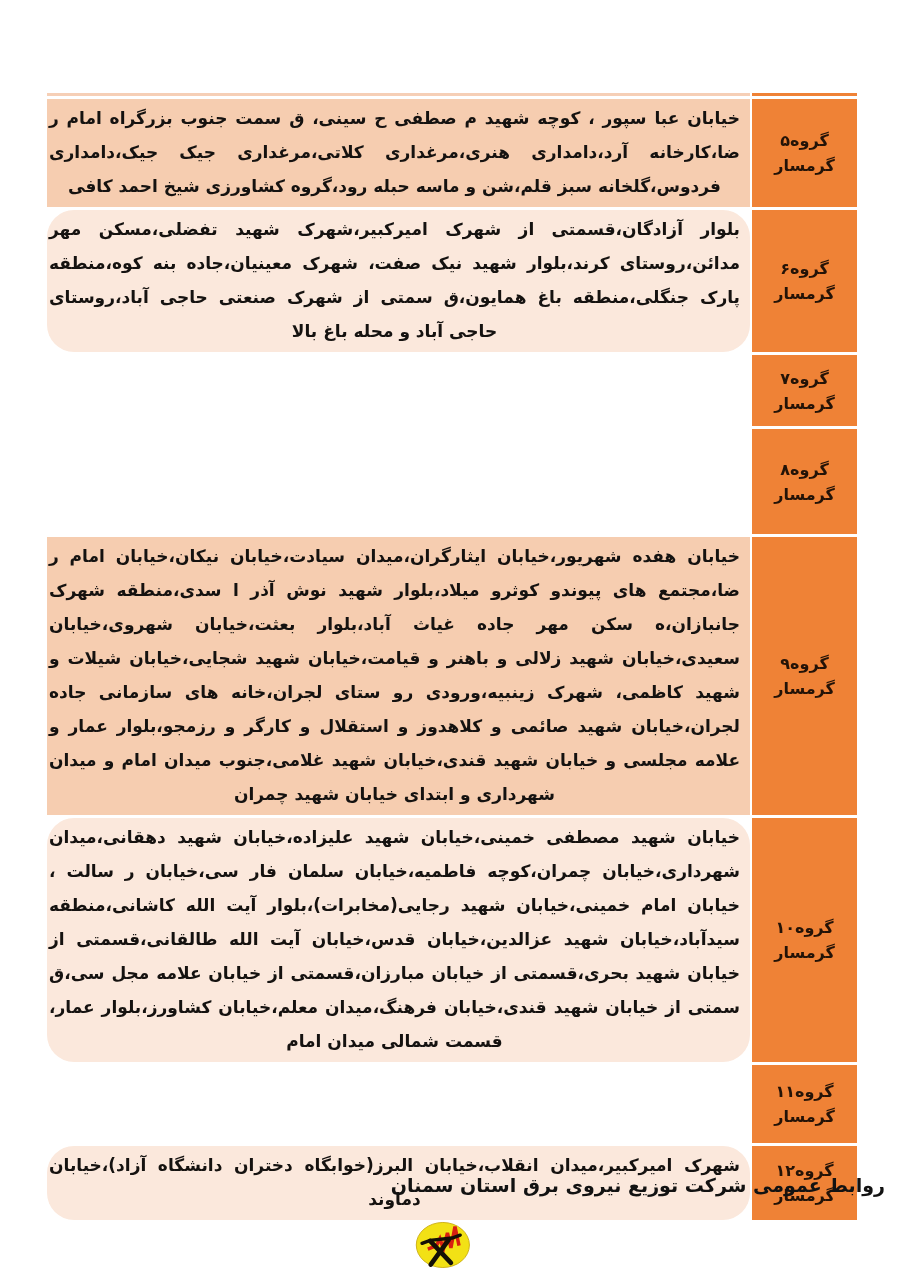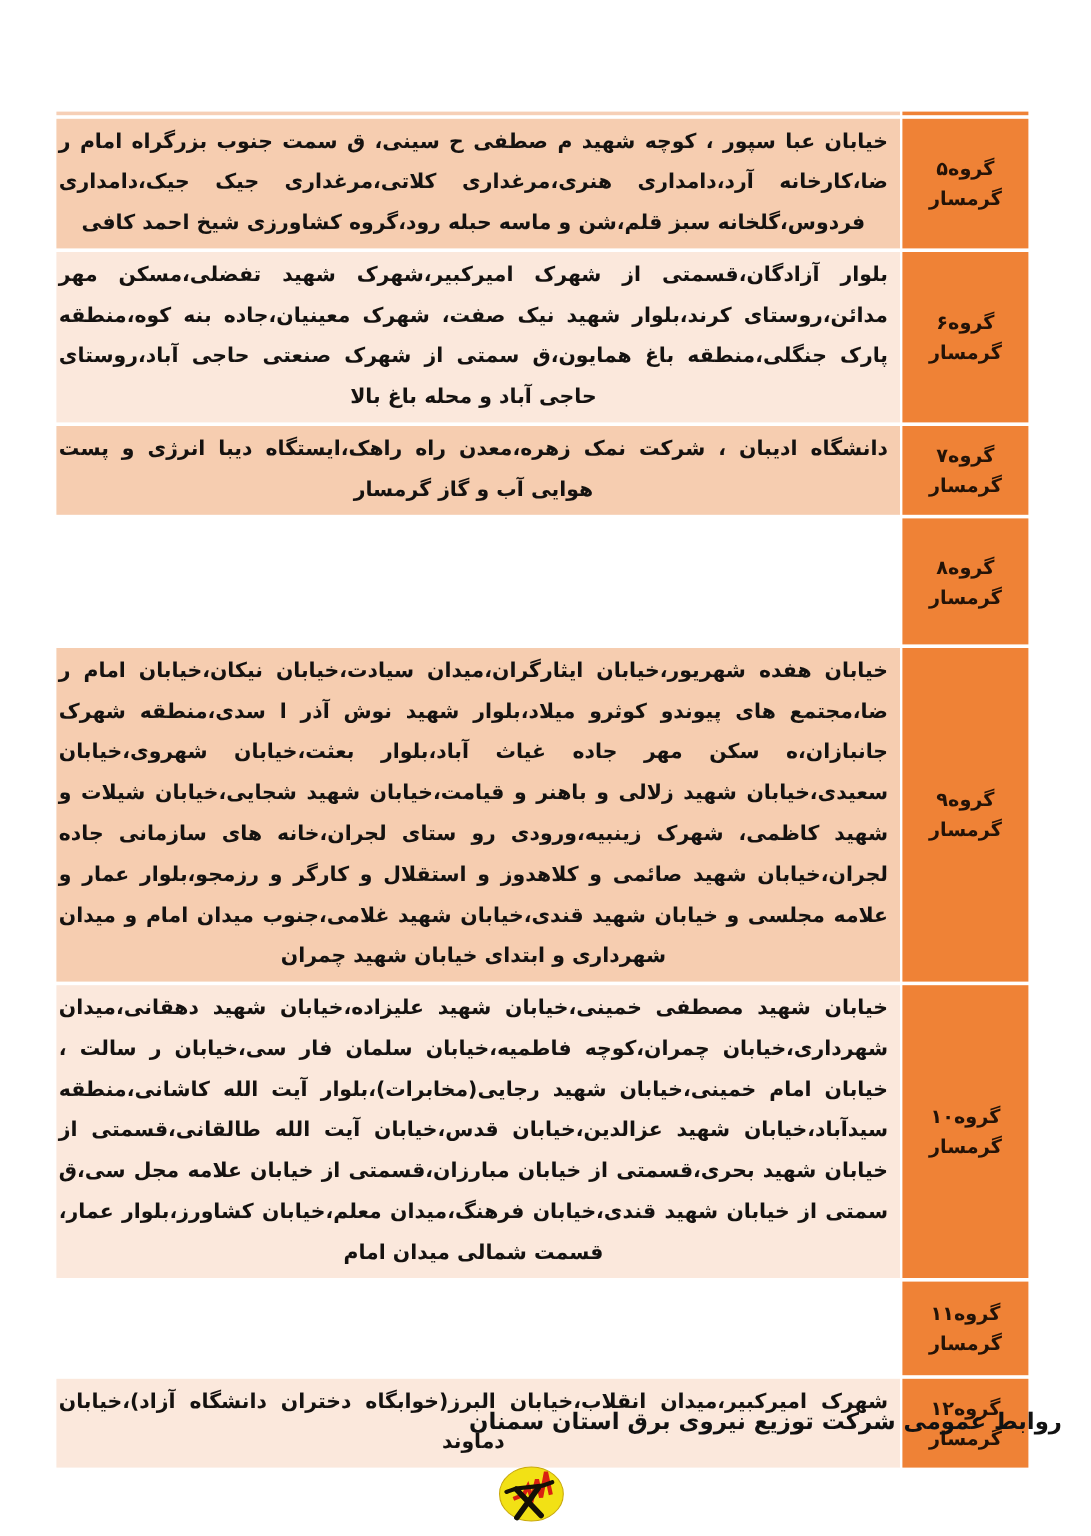--- a/index.html
+++ b/index.html
@@ -21,21 +21,21 @@
     display:flex;flex-direction:column;justify-content:center;align-items:center;
     row-gap:6px;font-weight:bold;font-size:16px;color:#241307;
   }
   .text-cell{
     flex:1;padding:2px 10px 4px 2px;
     font-weight:bold;font-size:17px;line-height:34px;color:#151210;
     text-align:justify;text-align-last:center;
     direction:rtl;
   }
   .dark .text-cell{background:#f6cdb0;}
-  .light .text-cell{background:#fbe8dc;}
+  .light .text-cell{background:#fbe8dc;border-radius:27px;}
 
   
   .sliver{height:3px;margin-top:0;}
   .sliver .label-sliver{flex:none;width:105px;background:#ef8236;}
   .sliver .text-sliver{flex:1;background:#f6cfb6;margin-left:0;}
 
   .mh104{min-height:104px}.mh71{min-height:71px}.mh105{min-height:105px}
   .mh234{min-height:234px}.mh207{min-height:207px}.mh78{min-height:78px}
   .mh57{min-height:57px}
 
@@ -72,21 +72,20 @@
         <span>گرمسار</span>
       </div>
       <div class="text-cell">بلوار آزادگان،قسمتی از شهرک امیرکبیر،شهرک شهید تفضلی،مسکن مهر مدائن،روستای کرند،بلوار شهید نیک صفت، شهرک معینیان،جاده بنه کوه،منطقه پارک جنگلی،منطقه باغ همایون،ق سمتی از شهرک صنعتی حاجی آباد،روستای حاجی آباد و محله باغ بالا</div>
     </div>
 
     <div class="row dark mh71">
       <div class="label-cell">
         <span>گروه۷</span>
         <span>گرمسار</span>
       </div>
-      <div class="text-cell">دانشگاه ادیبان ، شرکت نمک زهره،معدن راه راهک،ایستگاه دیبا انرژی و پست هوایی آب و گاز گرمسار</div>
     </div>
 
     <div class="row light mh105">
       <div class="label-cell">
         <span>گروه۸</span>
         <span>گرمسار</span>
       </div>
     </div>
 
     <div class="row dark mh234">

